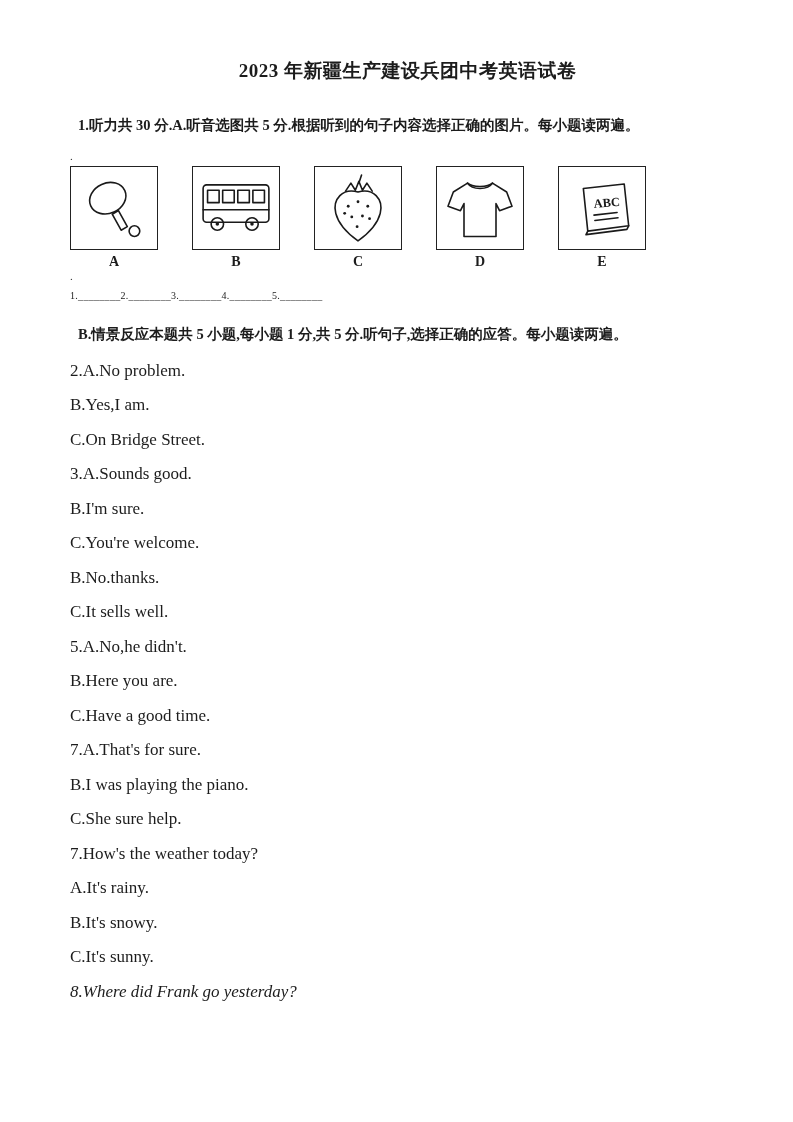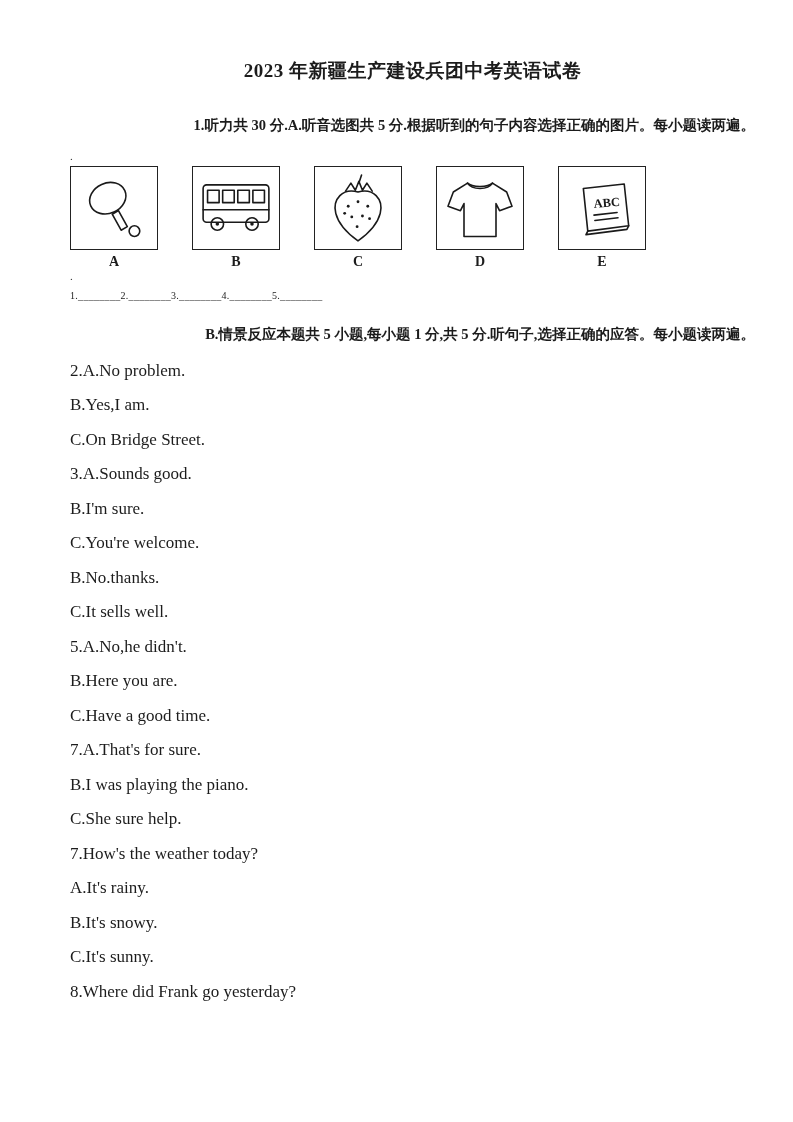--- a/index.html
+++ b/index.html
@@ -9,36 +9,35 @@
   }
   .doc-page {
     position: relative;
     width: 793px;
     height: 1122px;
     margin: 0 auto;
     background: #ffffff;
     font-family: "Liberation Serif", "DejaVu Serif", serif;
     color: #1c1c1c;
     box-sizing: border-box;
-    padding: 58px 38px 40px 70px;
+    padding: 58px 48px 40px 70px;
     overflow: hidden;
   }
   .title {
     text-align: center;
     font-size: 19px;
     font-weight: bold;
     letter-spacing: 0.5px;
     margin: 0 0 30px 0;
   }
   .section-heading {
     font-size: 14.5px;
     font-weight: bold;
     line-height: 1.55;
     margin: 0 0 16px 8px;
-    text-align: right;
   }
   .stray-dot {
     font-size: 11px;
     line-height: 8px;
     height: 8px;
     color: #333;
   }
   .picture-row {
     display: flex;
     gap: 34px;
@@ -70,21 +69,21 @@
   .blanks-line {
     font-size: 10px;
     letter-spacing: 0.3px;
     margin: 10px 0 22px 0;
   }
   .line {
     font-size: 17px;
     line-height: 1;
     margin: 0 0 17.5px 0;
   }
-  .line:last-child { margin-bottom: 18px; }
+  .line:last-child { margin-bottom: 18px; font-style: italic; }
   .icon-stroke {
     fill: none;
     stroke: #1a1a1a;
     stroke-width: 1.8;
     stroke-linejoin: round;
     stroke-linecap: round;
   }
   .icon-fill-dot { fill: #1a1a1a; stroke: none; }
 </style>
 </head>

